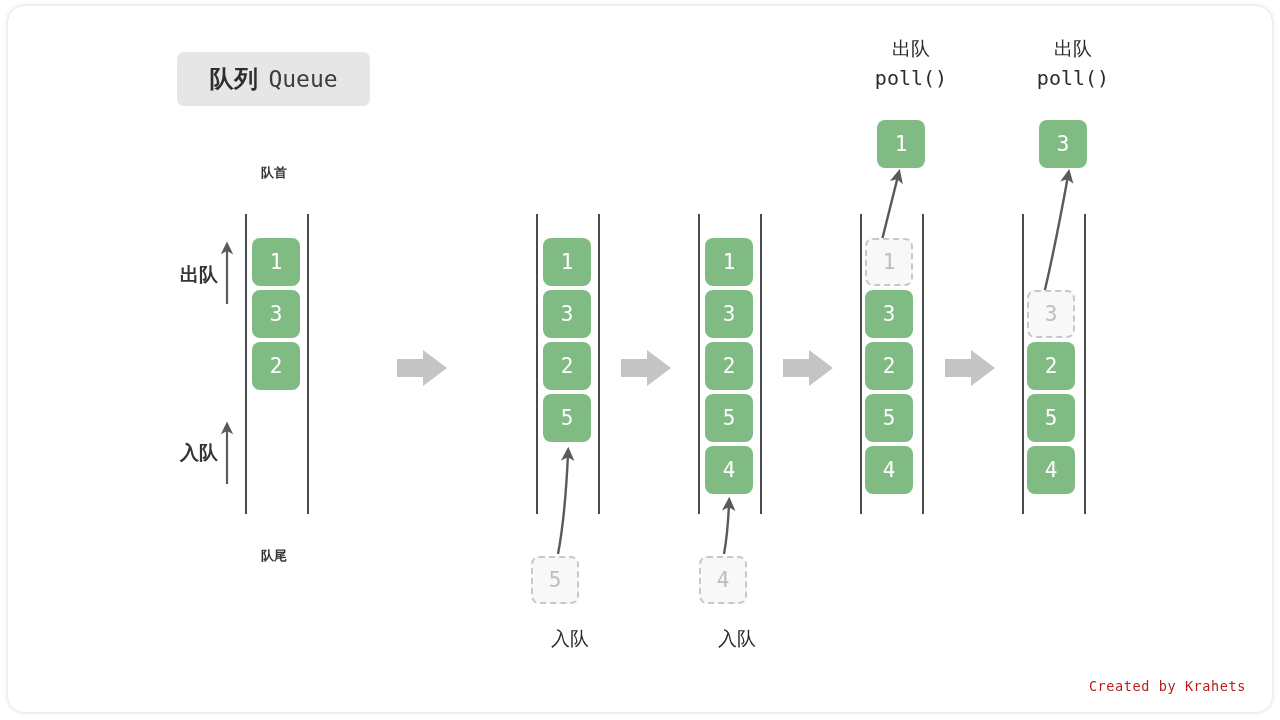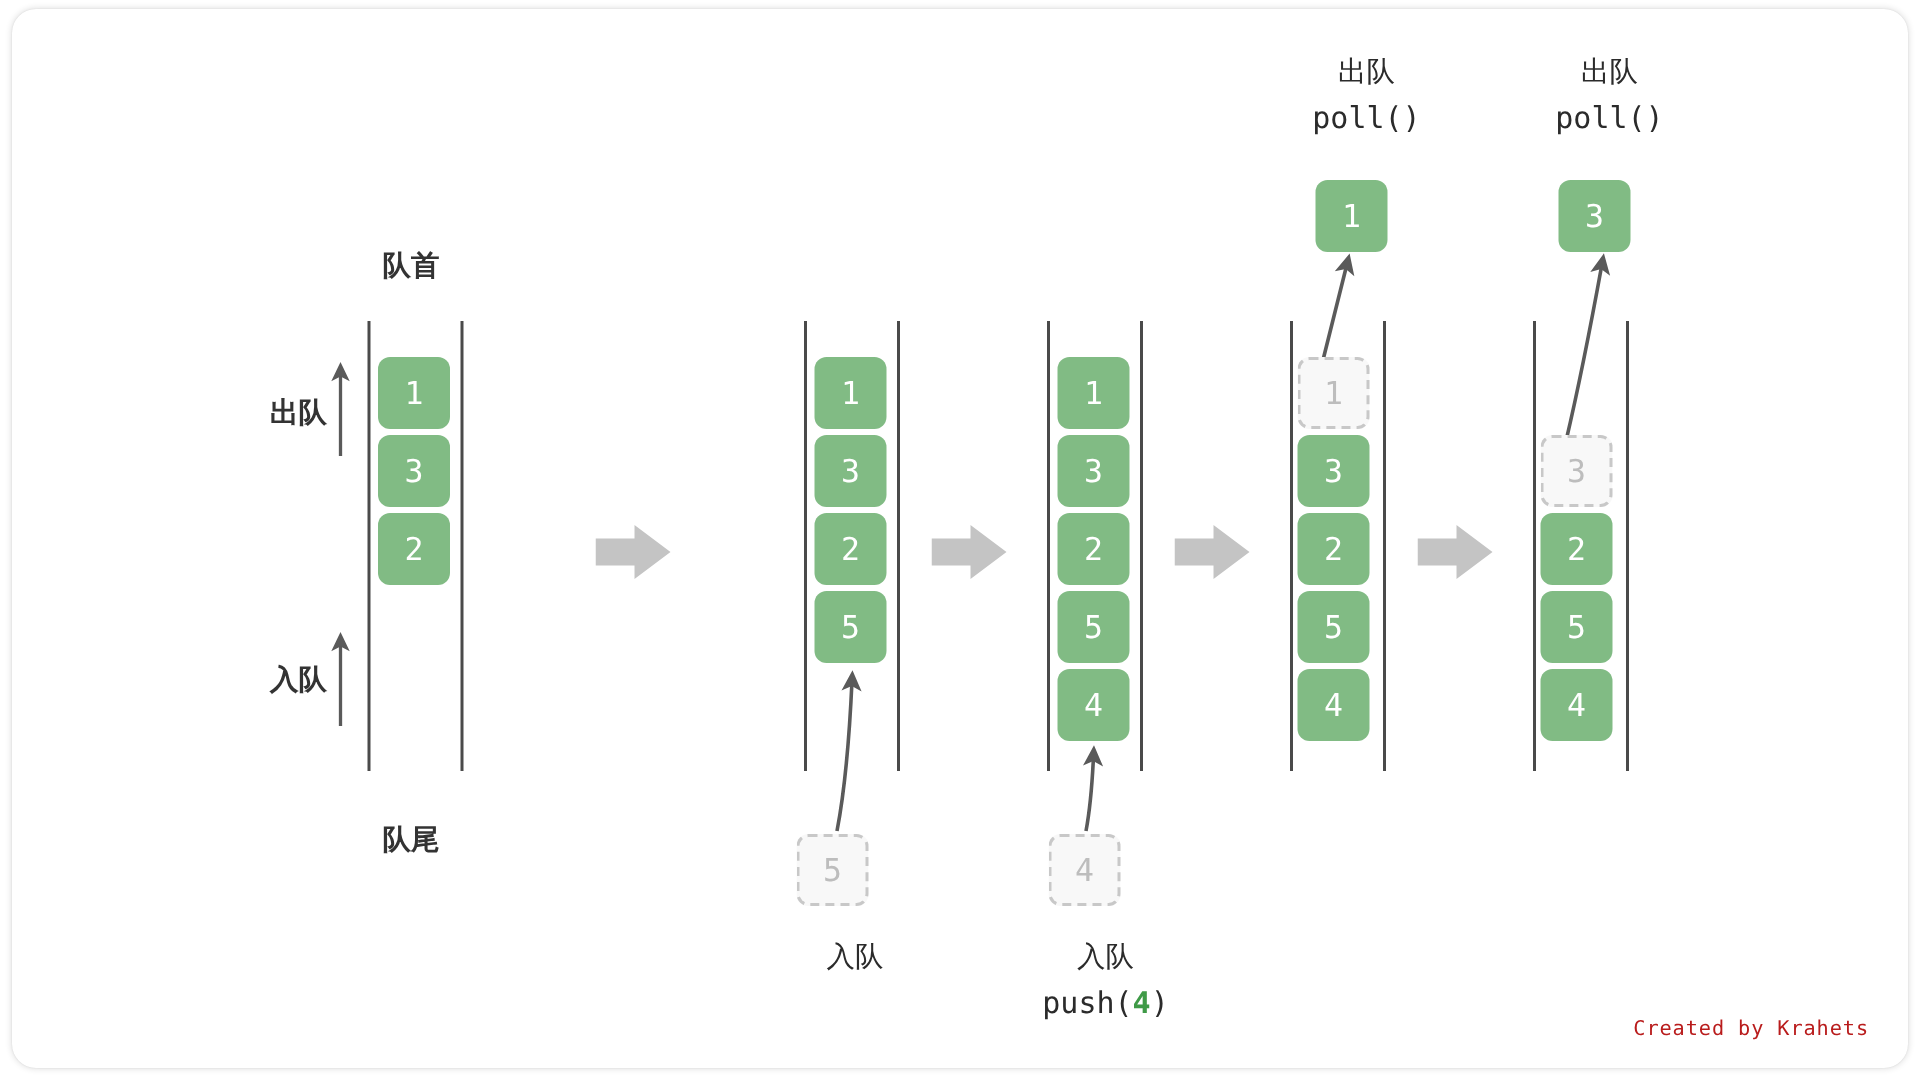--- a/index.html
+++ b/index.html
@@ -38,21 +38,21 @@
     font-size: 24px; font-weight: bold; color: #2e2e2e;
     letter-spacing: 0.5px;
   }
   #title-badge .en {
     font-family: "DejaVu Sans Mono", "Liberation Mono", monospace;
     font-size: 23px; color: #3d3d3d; margin-left: 10px;
   }
 
   
   .head-label {
-    font-size: 19px; font-weight: bold; color: #333333;
+    font-size: 13px; font-weight: bold; color: #333333;
     text-align: center; width: 120px;
   }
 
   
   .side-label {
     font-size: 19px; font-weight: bold; color: #333333;
     width: 70px; text-align: right;
   }
 
   
@@ -99,20 +99,24 @@
     color: #b91c1c;
     letter-spacing: 0.6px;
   }
   svg { display: block; }
 </style>
 </head>
 <body>
 
 <div id="canvas">
 
+  <div id="title-badge" class="abs">
+    <span class="cn">队列</span>
+    <span class="en">Queue</span>
+  </div>
 
   <div class="abs head-label" style="left:206px; top:158px;">队首</div>
   <div class="abs head-label" style="left:206px; top:541px;">队尾</div>
 
   <div class="abs side-label" style="left:140px; top:256px;">出队</div>
   <div class="abs side-label" style="left:140px; top:434px;">入队</div>
 
   <svg class="abs" style="left:206px; top:232px;" width="30" height="70">
     <defs>
       <marker id="thinArrow" markerWidth="7" markerHeight="7" refX="3.2" refY="3.2" orient="auto" markerUnits="strokeWidth">
@@ -172,21 +176,20 @@
   <div class="abs cell" style="left:697px; top:440px;">4</div>
 
   <div class="abs cell ghost" style="left:691px; top:550px;">4</div>
 
   <svg class="abs" style="left:695px; top:482px;" width="60" height="72">
     <path d="M21,66 C24,50 25,38 26,16" fill="none" stroke="#5a5a5a" stroke-width="2.4" marker-end="url(#curveArrow)"></path>
   </svg>
 
   <div class="abs caption" style="left:629px; top:618px;">
     <div class="cn">入队</div>
-    <div class="code"><span>push</span>(<span class="num">4</span>)</div>
   </div>
 
   <svg class="abs" style="left:775px; top:342px;" width="52" height="40">
     <path d="M0,11 L26,11 L26,2 L50,20 L26,38 L26,29 L0,29 Z" fill="#c4c4c4"></path>
   </svg>
 
   <div class="abs caption" style="left:803px; top:28px;">
     <div class="cn">出队</div>
     <div class="code"><span>poll</span>(<span class="num"></span>)</div>
   </div>

